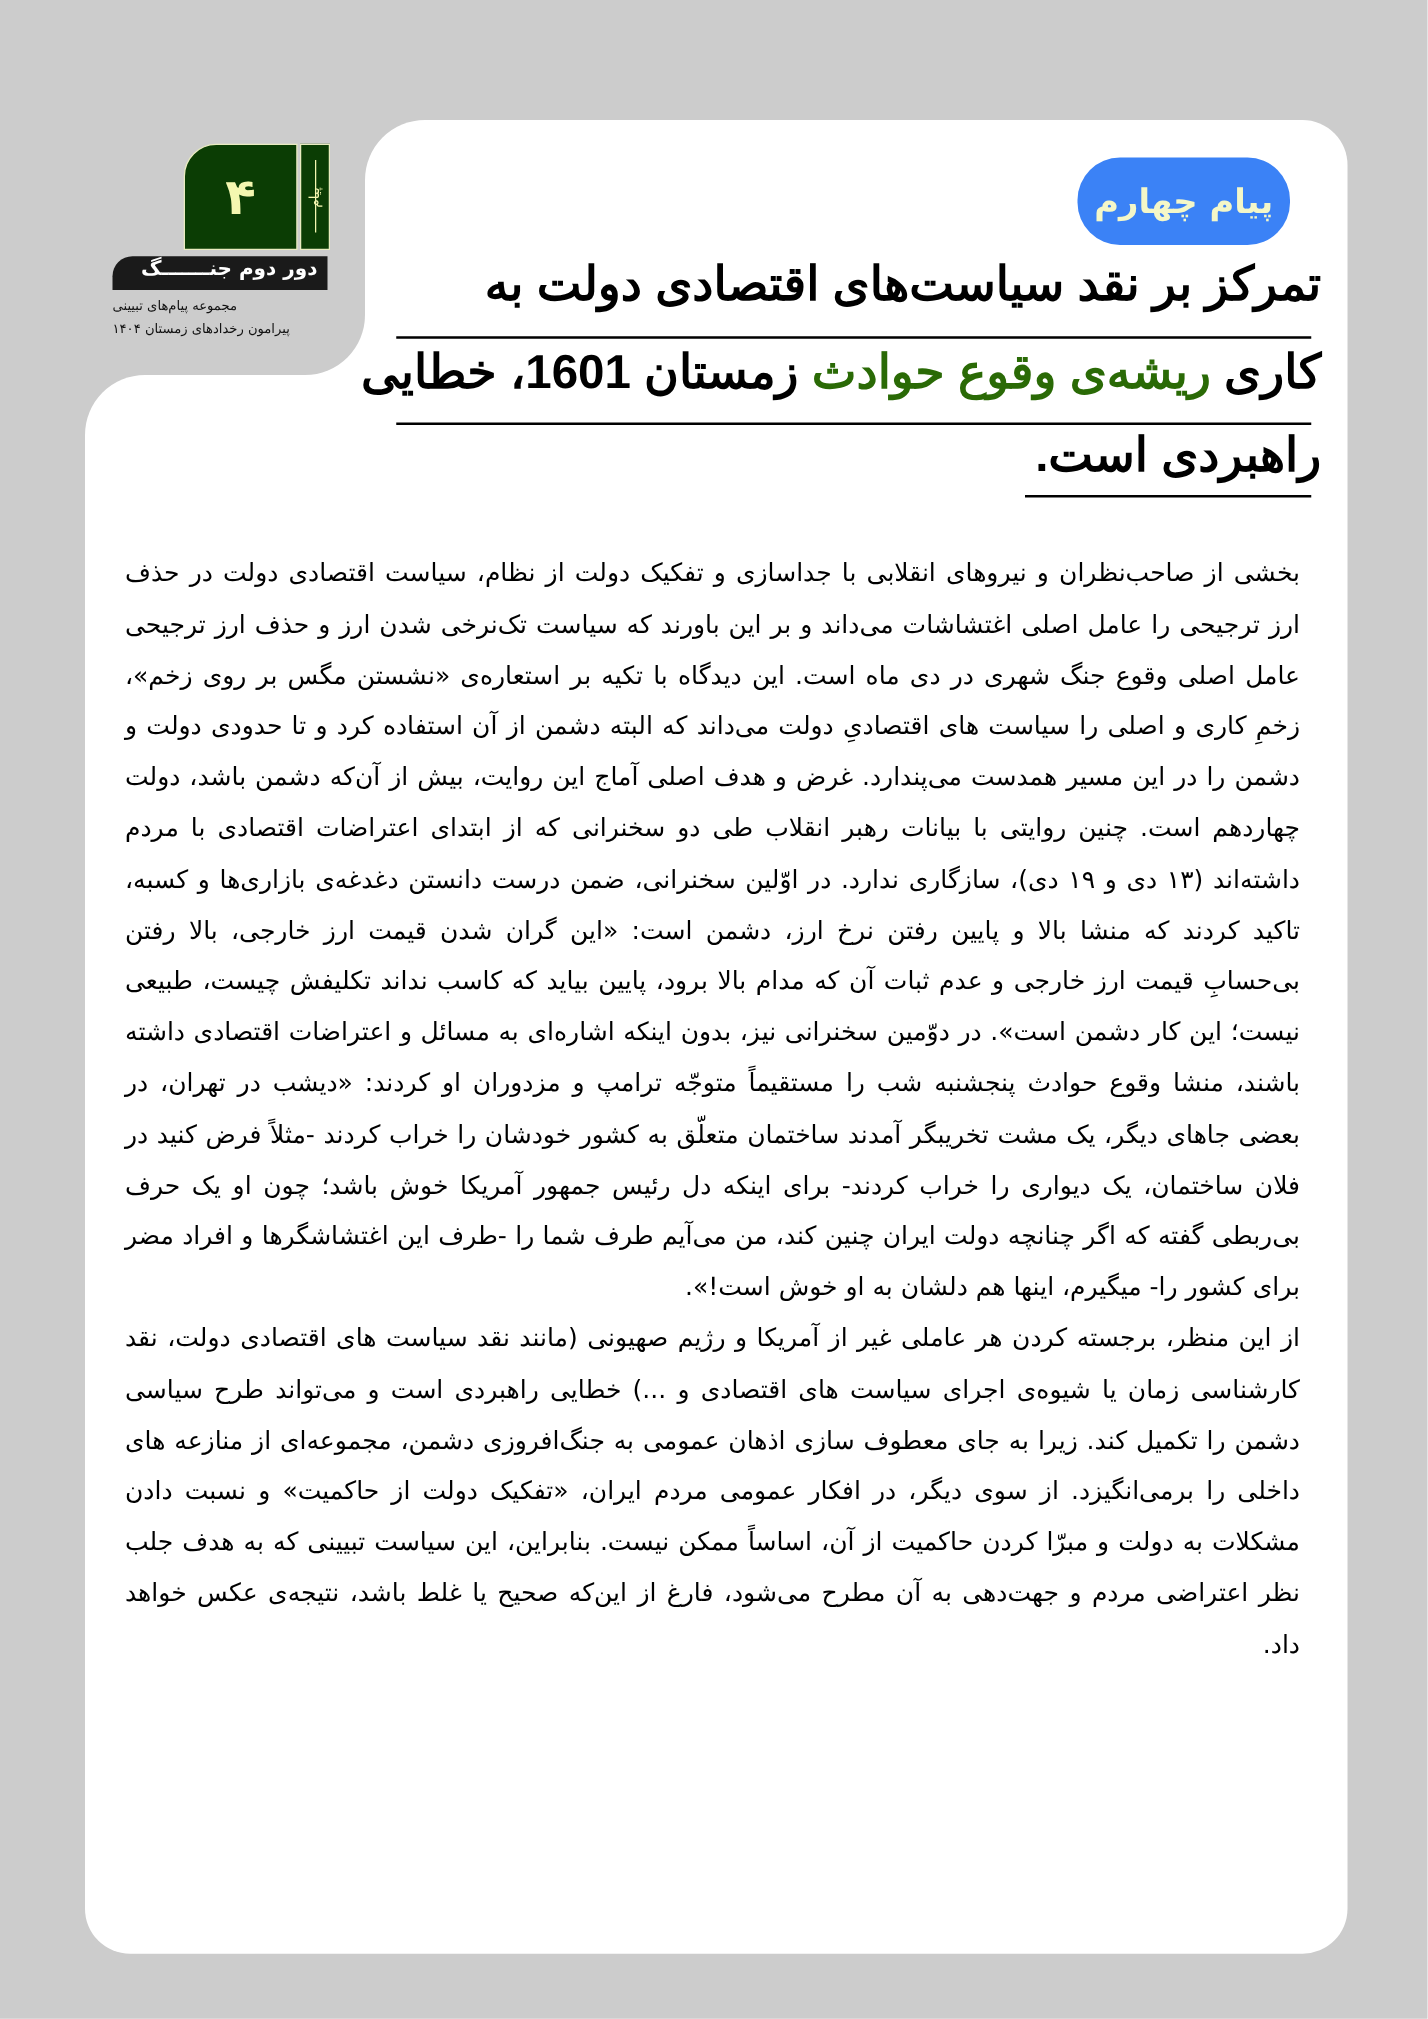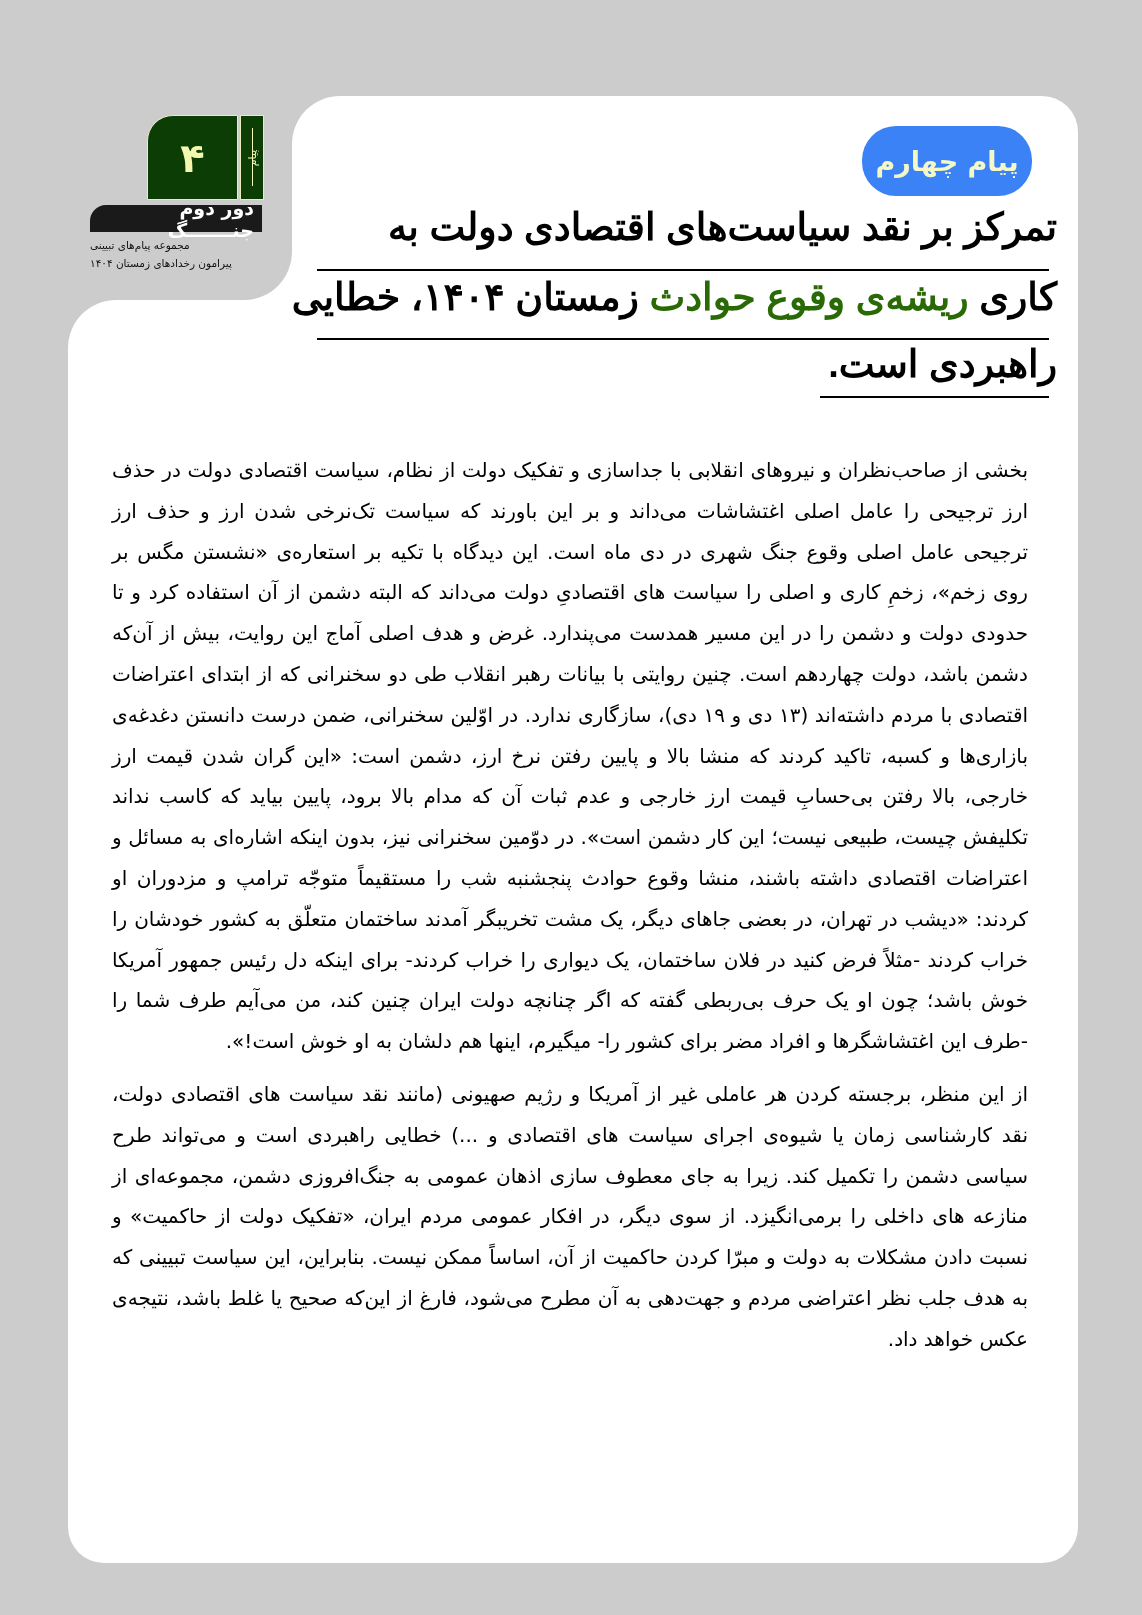--- a/index.html
+++ b/index.html
@@ -84,23 +84,23 @@
       position: absolute; left: 11px; top: 12px;
       width: 1px; height: 58px; background: #f4f7b0;
     }
     .series-bar {
       position: absolute;
       left: 90px; top: 205px;
       width: 172px; height: 27px;
       background: #1a1a1a;
       border-top-left-radius: 16px;
       color: #ffffff;
-      font-size: 19px; font-weight: bold;
-      direction: rtl;
-      display: flex; align-items: center;
+      font-size: 16px; font-weight: bold;
+      direction: rtl;
+      display: flex; align-items: flex-start;
       padding-right: 8px; box-sizing: border-box;
     }
     .series-sub {
       position: absolute;
       left: 90px; top: 236px;
       width: 172px;
       direction: rtl; text-align: left;
       font-size: 10.5px; line-height: 18px;
       color: #111;
     }
@@ -148,21 +148,21 @@
       left: 100px; top: 438px;
       width: 940px;
       direction: rtl;
       text-align: justify;
       text-align-last: right;
       font-family: "DejaVu Sans", sans-serif;
       font-size: 20px;
       line-height: 40.8px;
       color: #000;
     }
-    .body-text p { margin: 12px; }
+    .body-text p { margin: 0; }
   </style>
 </head>
 <body>
 
 <div class="card"></div>
 <div class="notch"></div>
 <div class="notch-curve"></div>
 <div class="notch-top"></div>
 
 <div class="logo-num">
@@ -180,21 +180,21 @@
   <div>پیرامون رخدادهای زمستان ۱۴۰۴</div>
 </div>
 
 <div class="badge">
   <span>پیام چهارم</span>
 </div>
 
 <div class="title-line t1">تمرکز بر نقد سیاست‌های اقتصادی دولت به</div>
 <div class="rule r1"></div>
 <div class="title-line t2">
-  <span>کاری </span><span class="hl">ریشه‌ی وقوع حوادث</span><span> زمستان ۱۴۰۴، خطایی</span>
+  <span>کاری </span><span class="hl">ریشه‌ی وقوع حوادث</span><span> زمستان 1601، خطایی</span>
 </div>
 <div class="rule r2"></div>
 <div class="title-line t3">راهبردی است.</div>
 <div class="rule r3"></div>
 
 <div class="body-text">
   <p>بخشی از صاحب‌نظران و نیروهای انقلابی با جداسازی و تفکیک دولت از نظام، سیاست اقتصادی دولت در حذف ارز ترجیحی را عامل اصلی اغتشاشات می‌داند و بر این باورند که سیاست تک‌نرخی شدن ارز و حذف ارز ترجیحی عامل اصلی وقوع جنگ شهری در دی ماه است. این دیدگاه با تکیه بر استعاره‌ی «نشستن مگس بر روی زخم»، زخمِ کاری و اصلی را سیاست های اقتصادیِ دولت می‌داند که البته دشمن از آن استفاده کرد و تا حدودی دولت و دشمن را در این مسیر همدست می‌پندارد. غرض و هدف اصلی آماج این روایت، بیش از آن‌که دشمن باشد، دولت چهاردهم است. چنین روایتی با بیانات رهبر انقلاب طی دو سخنرانی که از ابتدای اعتراضات اقتصادی با مردم داشته‌اند (۱۳ دی و ۱۹ دی)، سازگاری ندارد. در اوّلین سخنرانی، ضمن درست دانستن دغدغه‌ی بازاری‌ها و کسبه، تاکید کردند که منشا بالا و پایین رفتن نرخ ارز، دشمن است: «این گران شدن قیمت ارز خارجی، بالا رفتن بی‌حسابِ قیمت ارز خارجی و عدم ثبات آن که مدام بالا برود، پایین بیاید که کاسب نداند تکلیفش چیست، طبیعی نیست؛ این کار دشمن است». در دوّمین سخنرانی نیز، بدون اینکه اشاره‌ای به مسائل و اعتراضات اقتصادی داشته باشند، منشا وقوع حوادث پنجشنبه شب را مستقیماً متوجّه ترامپ و مزدوران او کردند: «دیشب در تهران، در بعضی جاهای دیگر، یک مشت تخریبگر آمدند ساختمان متعلّق به کشور خودشان را خراب کردند -مثلاً فرض کنید در فلان ساختمان، یک دیواری را خراب کردند- برای اینکه دل رئیس جمهور آمریکا خوش باشد؛ چون او یک حرف بی‌ربطی گفته که اگر چنانچه دولت ایران چنین کند، من می‌آیم طرف شما را -طرف این اغتشاشگرها و افراد مضر برای کشور را- میگیرم، اینها هم دلشان به او خوش است!».</p>
   <p>از این منظر، برجسته کردن هر عاملی غیر از آمریکا و رژیم صهیونی (مانند نقد سیاست های اقتصادی دولت، نقد کارشناسی زمان یا شیوه‌ی اجرای سیاست های اقتصادی و ...) خطایی راهبردی است و می‌تواند طرح سیاسی دشمن را تکمیل کند. زیرا به جای معطوف سازی اذهان عمومی به جنگ‌افروزی دشمن، مجموعه‌ای از منازعه های داخلی را برمی‌انگیزد. از سوی دیگر، در افکار عمومی مردم ایران، «تفکیک دولت از حاکمیت» و نسبت دادن مشکلات به دولت و مبرّا کردن حاکمیت از آن، اساساً ممکن نیست. بنابراین، این سیاست تبیینی که به هدف جلب نظر اعتراضی مردم و جهت‌دهی به آن مطرح می‌شود، فارغ از این‌که صحیح یا غلط باشد، نتیجه‌ی عکس خواهد داد.</p>
 </div>
 

